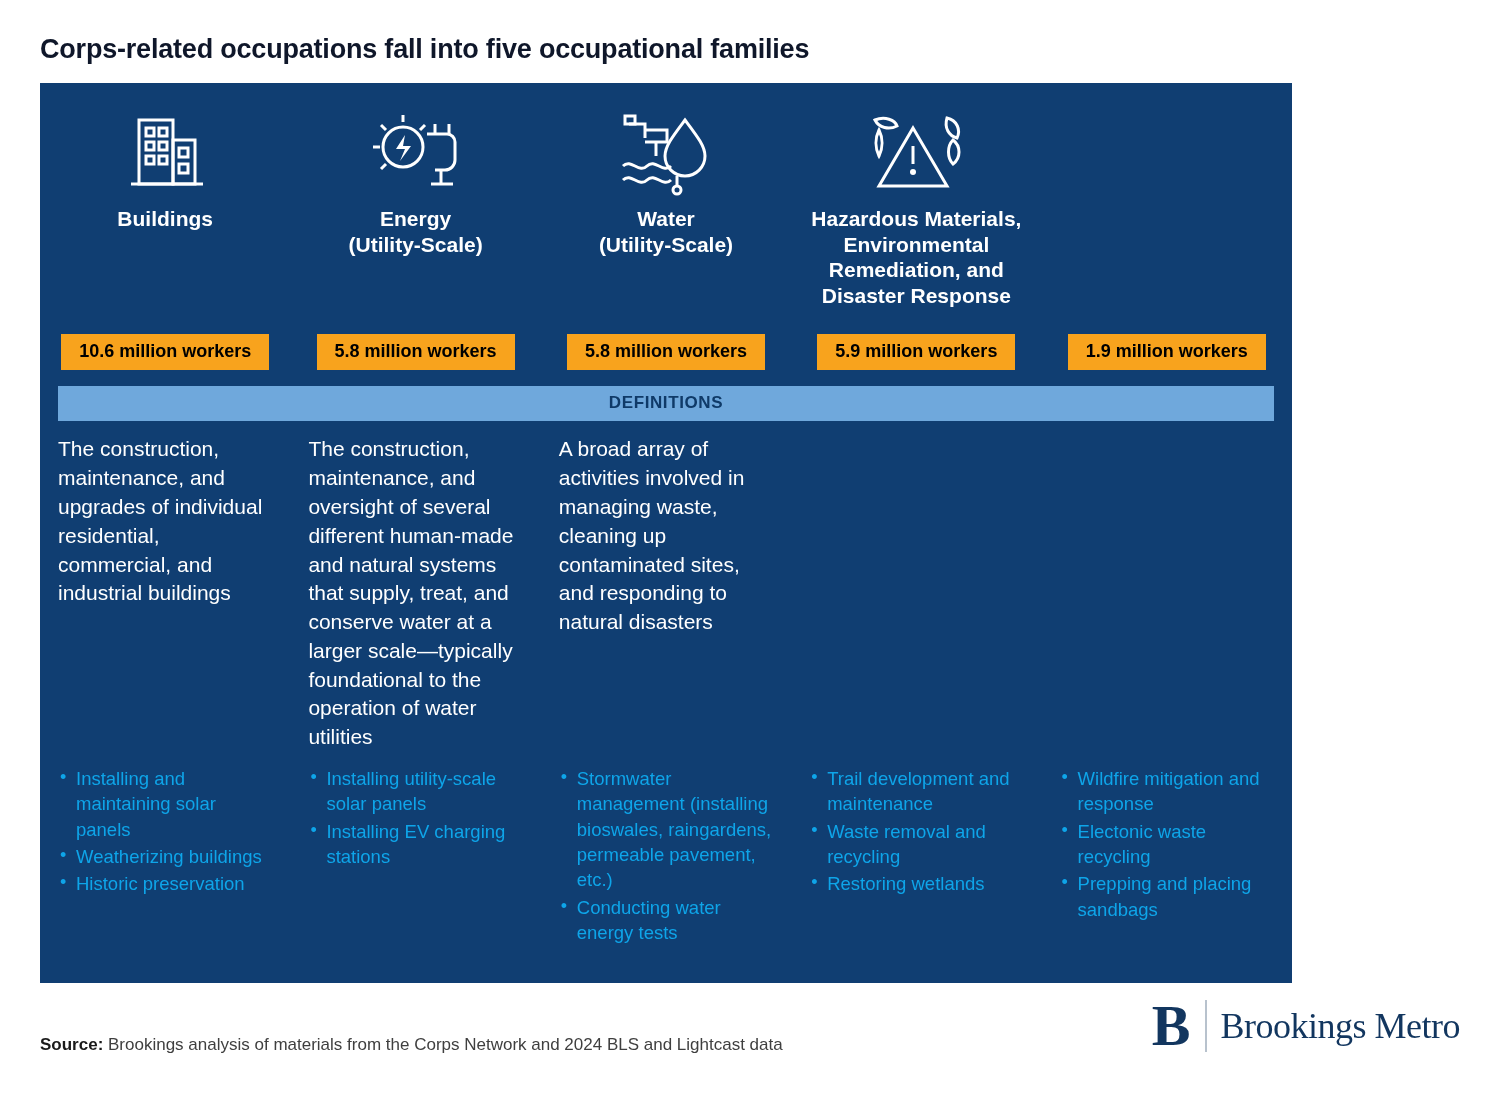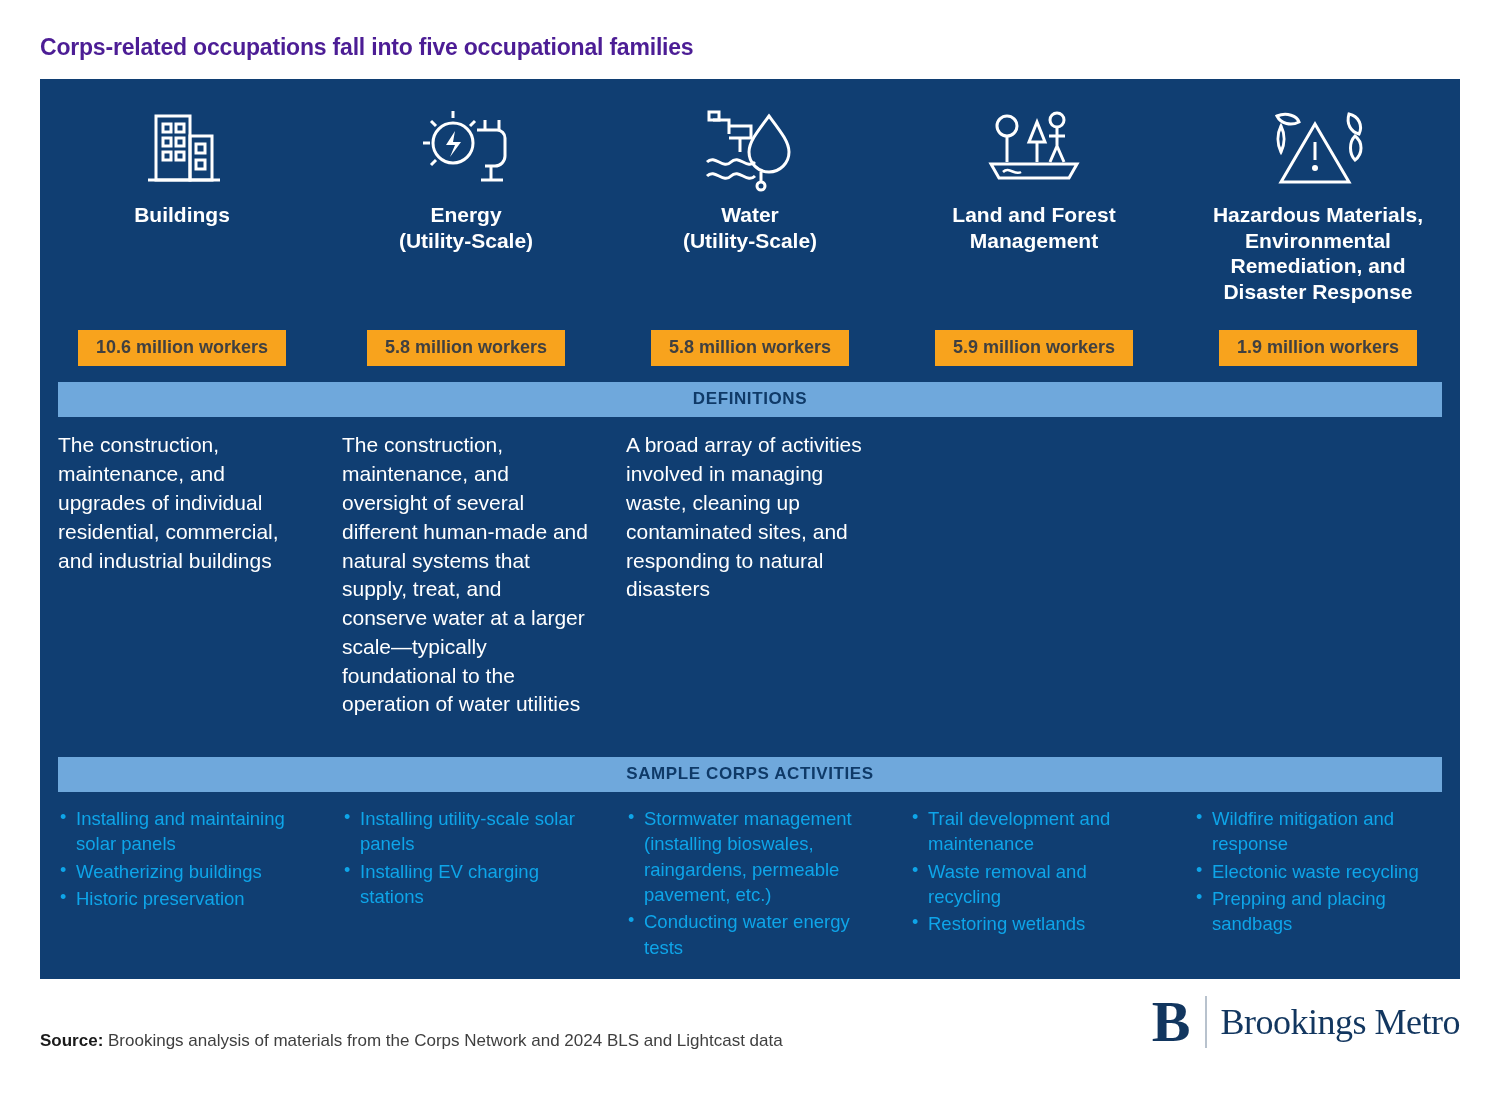--- a/index.html
+++ b/index.html
@@ -15,29 +15,29 @@
     overflow: hidden;
   }
   .page {
     position: relative;
     width: 1500px;
     height: 1105px;
     box-sizing: border-box;
     padding: 30px 40px 0 40px;
   }
   .title {
-    font-size: 23px;
-    font-weight: bold;
-    color: #4c1d95;
+    font-size: 27px;
+    font-weight: bold;
+    color: #0f172a;
     letter-spacing: -0.2px;
     margin: 4px 0 18px 0;
   }
   .panel {
     background: #103e72;
-    width: 1420px;
+    width: 1252px;
     height: 900px;
     box-sizing: border-box;
     position: relative;
     overflow: hidden;
   }
   .col {
     width: 20%;
     box-sizing: border-box;
     padding: 0 18px;
   }
@@ -69,21 +69,21 @@
   }
   .badge-cell {
     width: 20%;
     box-sizing: border-box;
     padding: 0 18px;
     display: flex;
     justify-content: center;
   }
   .badge {
     background: #f8a31d;
-    color: #404040;
+    color: #000000;
     font-weight: bold;
     font-size: 18px;
     padding: 7px 18px 8px 18px;
     text-align: center;
     white-space: nowrap;
   }
   
   .bar {
     background: #6fa8dc;
     color: #0f3a68;
@@ -224,35 +224,20 @@
             <path d="M74 16 C86 32 94 42 94 52 a20 20 0 0 1 -40 0 c0 -10 8 -20 20 -36 Z"></path>
             <path d="M12 62 c8 -8 16 8 24 0 c8 -8 16 8 24 0"></path>
             <path d="M12 76 c8 -8 16 8 24 0 c8 -8 16 8 24 0"></path>
             <line x1="66" y1="72" x2="66" y2="82"></line>
             <circle cx="66" cy="86" r="4"></circle>
           </svg>
         </div>
         <div class="fam-name">Water<br>(Utility-Scale)</div>
       </div>
 
-      <div class="col">
-        <div class="icon-wrap">
-          <svg width="110" height="95" viewBox="0 0 110 95" fill="none" stroke="#ffffff" stroke-width="3">
-            <circle cx="28" cy="26" r="10"></circle>
-            <line x1="28" y1="36" x2="28" y2="62"></line>
-            <path d="M50 42 l8 -20 l8 20 z"></path>
-            <line x1="58" y1="42" x2="58" y2="62"></line>
-            <circle cx="78" cy="20" r="7"></circle>
-            <path d="M78 28 v18 M70 36 h16 M78 46 l-7 16 M78 46 l7 16"></path>
-            <path d="M12 64 h86 l-8 14 h-70 z"></path>
-            <path d="M24 72 c6 -6 12 4 18 0" stroke-width="2.5"></path>
-          </svg>
-        </div>
-        <div class="fam-name">Land and Forest<br>Management</div>
-      </div>
 
       <div class="col">
         <div class="icon-wrap">
           <svg width="110" height="95" viewBox="0 0 110 95" fill="none" stroke="#ffffff" stroke-width="3">
             <path d="M52 24 L86 82 H18 Z"></path>
             <line x1="52" y1="42" x2="52" y2="60"></line>
             <circle cx="52" cy="68" r="3" fill="#ffffff" stroke="none"></circle>
             <path d="M14 16 c10 -4 20 0 22 6 c-8 4 -18 2 -22 -6 z"></path>
             <path d="M18 26 c4 8 4 18 0 26 c-4 -8 -4 -18 0 -26 z"></path>
             <path d="M86 14 c10 2 14 12 10 20 c-8 -2 -13 -10 -10 -20 z"></path>
@@ -287,21 +272,20 @@
           <div class="def-text">The construction, maintenance, and upgrades of individual residential, commercial, and industrial buildings</div>
         </div>
       <div class="col">
           <div class="def-text">The construction, maintenance, and oversight of several different human-made and natural systems that supply, treat, and conserve water at a larger scale—typically foundational to the operation of water utilities</div>
         </div>
       <div class="col">
           <div class="def-text">A broad array of activities involved in managing waste, cleaning up contaminated sites, and responding to natural disasters</div>
         </div>
     </div>
 
-    <div class="bar" style="margin-top:38px">SAMPLE CORPS ACTIVITIES</div>
     <div class="body-row">
       <div class="col">
           <ul class="acts">
             <li>Installing and maintaining solar panels</li>
             <li>Weatherizing buildings</li>
             <li>Historic preservation</li>
           </ul>
         </div>
       <div class="col">
           <ul class="acts">

